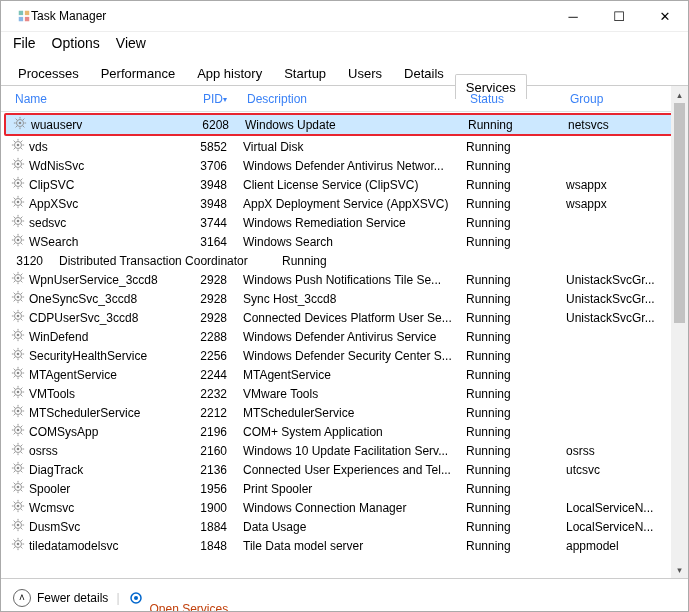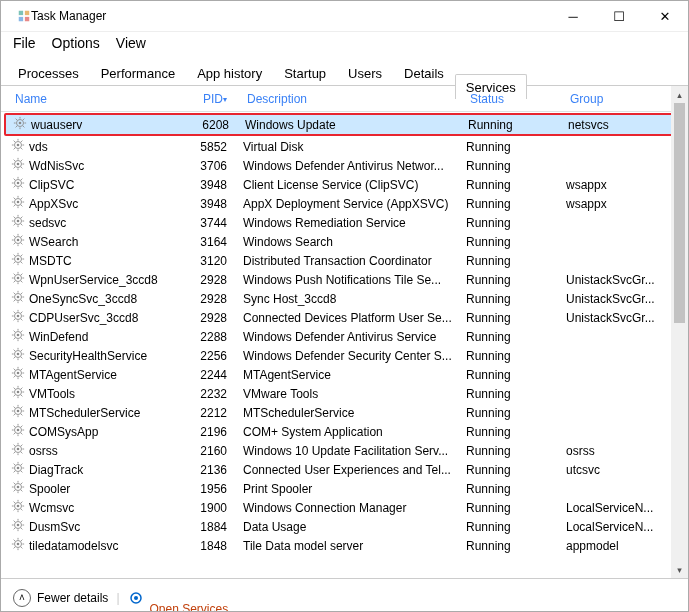--- a/index.html
+++ b/index.html
@@ -186,28 +186,20 @@
               <path d="M8 1v2M8 13v2M1 8h2M13 8h2M3 3l1.5 1.5M11.5 11.5L13 13M3 13l1.5-1.5M11.5 4.5L13 3" stroke="#888" stroke-width="1"></path>
             </svg></span>
           <span>WSearch</span>
         </div>
         <div class="cell-pid">3164</div>
         <div class="cell-desc">Windows Search</div>
         <div class="cell-status">Running</div>
         <div class="cell-group"></div>
       </div>
       <div class="row">
-        <div class="cell-name">
-          <span><svg class="gear-icon" viewBox="0 0 16 16">
-              <path d="M8 4a4 4 0 100 8 4 4 0 000-8z" fill="none" stroke="#888" stroke-width="1"></path>
-              <circle cx="8" cy="8" r="1.5" fill="#888"></circle>
-              <path d="M8 1v2M8 13v2M1 8h2M13 8h2M3 3l1.5 1.5M11.5 11.5L13 13M3 13l1.5-1.5M11.5 4.5L13 3" stroke="#888" stroke-width="1"></path>
-            </svg></span>
-          <span>MSDTC</span>
-        </div>
         <div class="cell-pid">3120</div>
         <div class="cell-desc">Distributed Transaction Coordinator</div>
         <div class="cell-status">Running</div>
         <div class="cell-group"></div>
       </div>
       <div class="row">
         <div class="cell-name">
           <span><svg class="gear-icon" viewBox="0 0 16 16">
               <path d="M8 4a4 4 0 100 8 4 4 0 000-8z" fill="none" stroke="#888" stroke-width="1"></path>
               <circle cx="8" cy="8" r="1.5" fill="#888"></circle>

